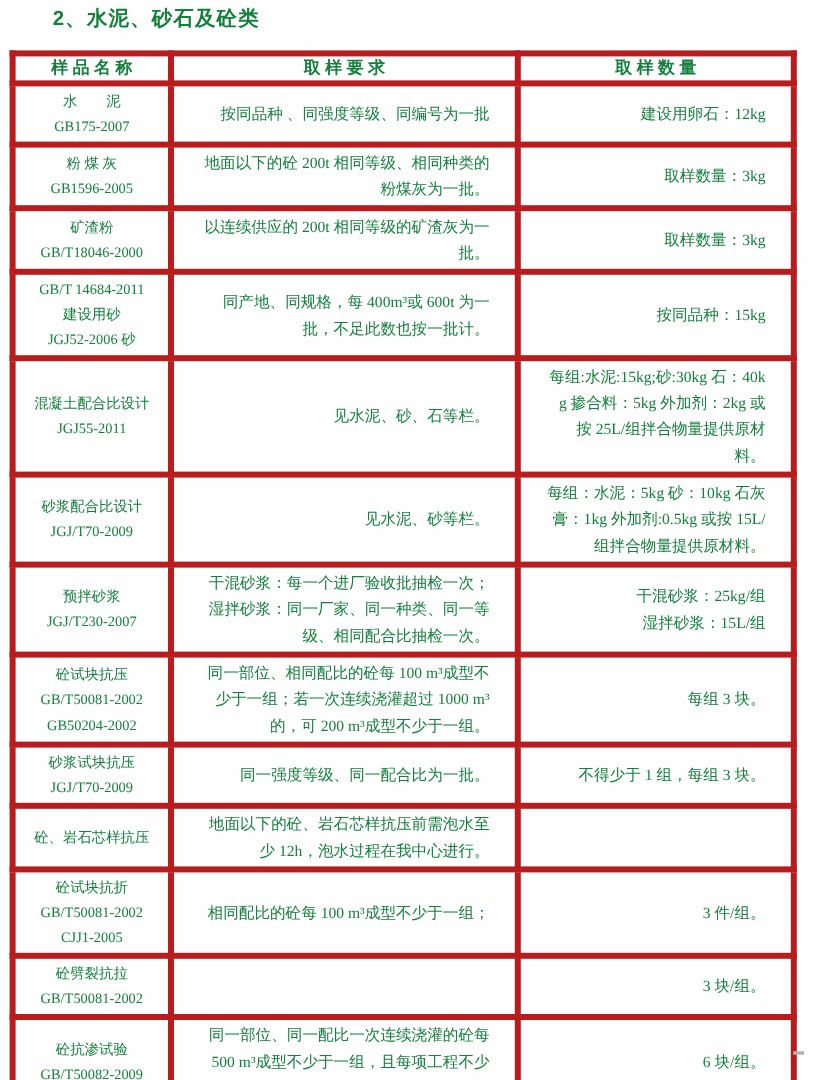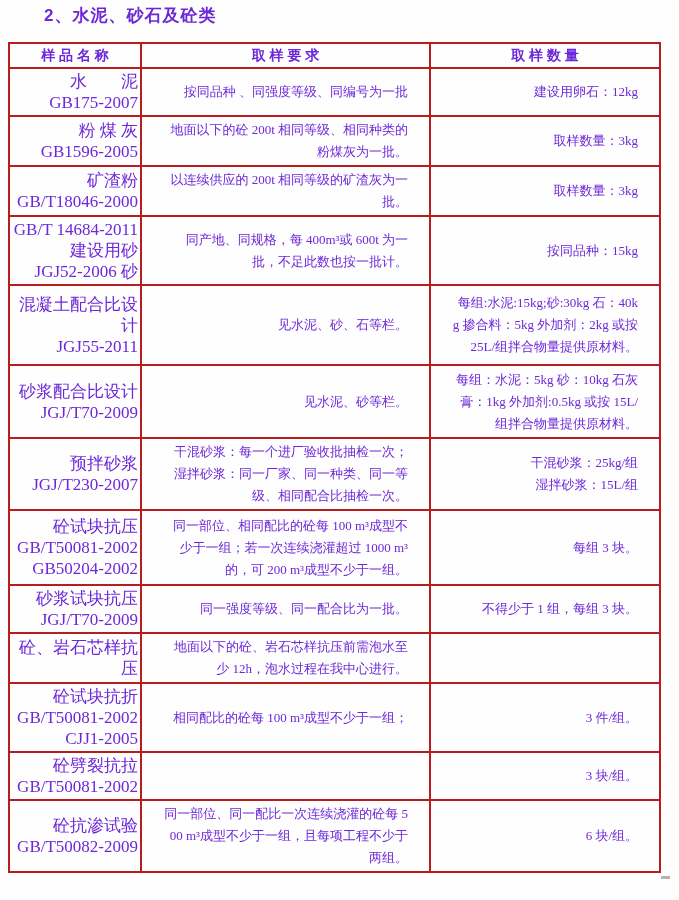--- a/index.html
+++ b/index.html
@@ -5,21 +5,21 @@
   html, body {
     margin: 0;
     padding: 0;
     background: #ffffff;
   }
   .page {
     position: relative;
     width: 679px;
     height: 900px;
     background: #fefefe;
-    color: #6d28d9;
+    color: #15803d;
     font-family: "Liberation Serif", "DejaVu Serif", serif;
     overflow: hidden;
   }
   .doc-title {
     position: absolute;
     left: 44px;
     top: 4px;
     font-family: "Liberation Sans", "DejaVu Sans", sans-serif;
     font-size: 17px;
     font-weight: bold;
@@ -33,36 +33,36 @@
     width: 651px;
     border-collapse: collapse;
     table-layout: fixed;
     border: 2px solid #000;
   }
   col.col1 { width: 132px; }
   col.col2 { width: 289px; }
   col.col3 { width: 230px; }
   table.sampling th,
   table.sampling td {
-    border: 2px solid #b91c1c;
+    border: 5px solid #b91c1c;
     vertical-align: middle;
     white-space: pre-line;
     word-break: break-all;
     overflow: visible;
   }
   table.sampling th {
     font-family: "Liberation Sans", "DejaVu Sans", sans-serif;
     font-size: 14px;
     font-weight: bold;
     text-align: center;
     padding: 0;
   }
   td.c-name {
-    text-align: right;
-    font-size: 17px;
+    text-align: center;
+    font-size: 12px;
     line-height: 21px;
     padding: 2px 2px;
   }
   td.c-req, td.c-qty {
     text-align: right;
     font-size: 13px;
     line-height: 22px;
     padding: 2px 21px;
   }
   .corner-artifact {

